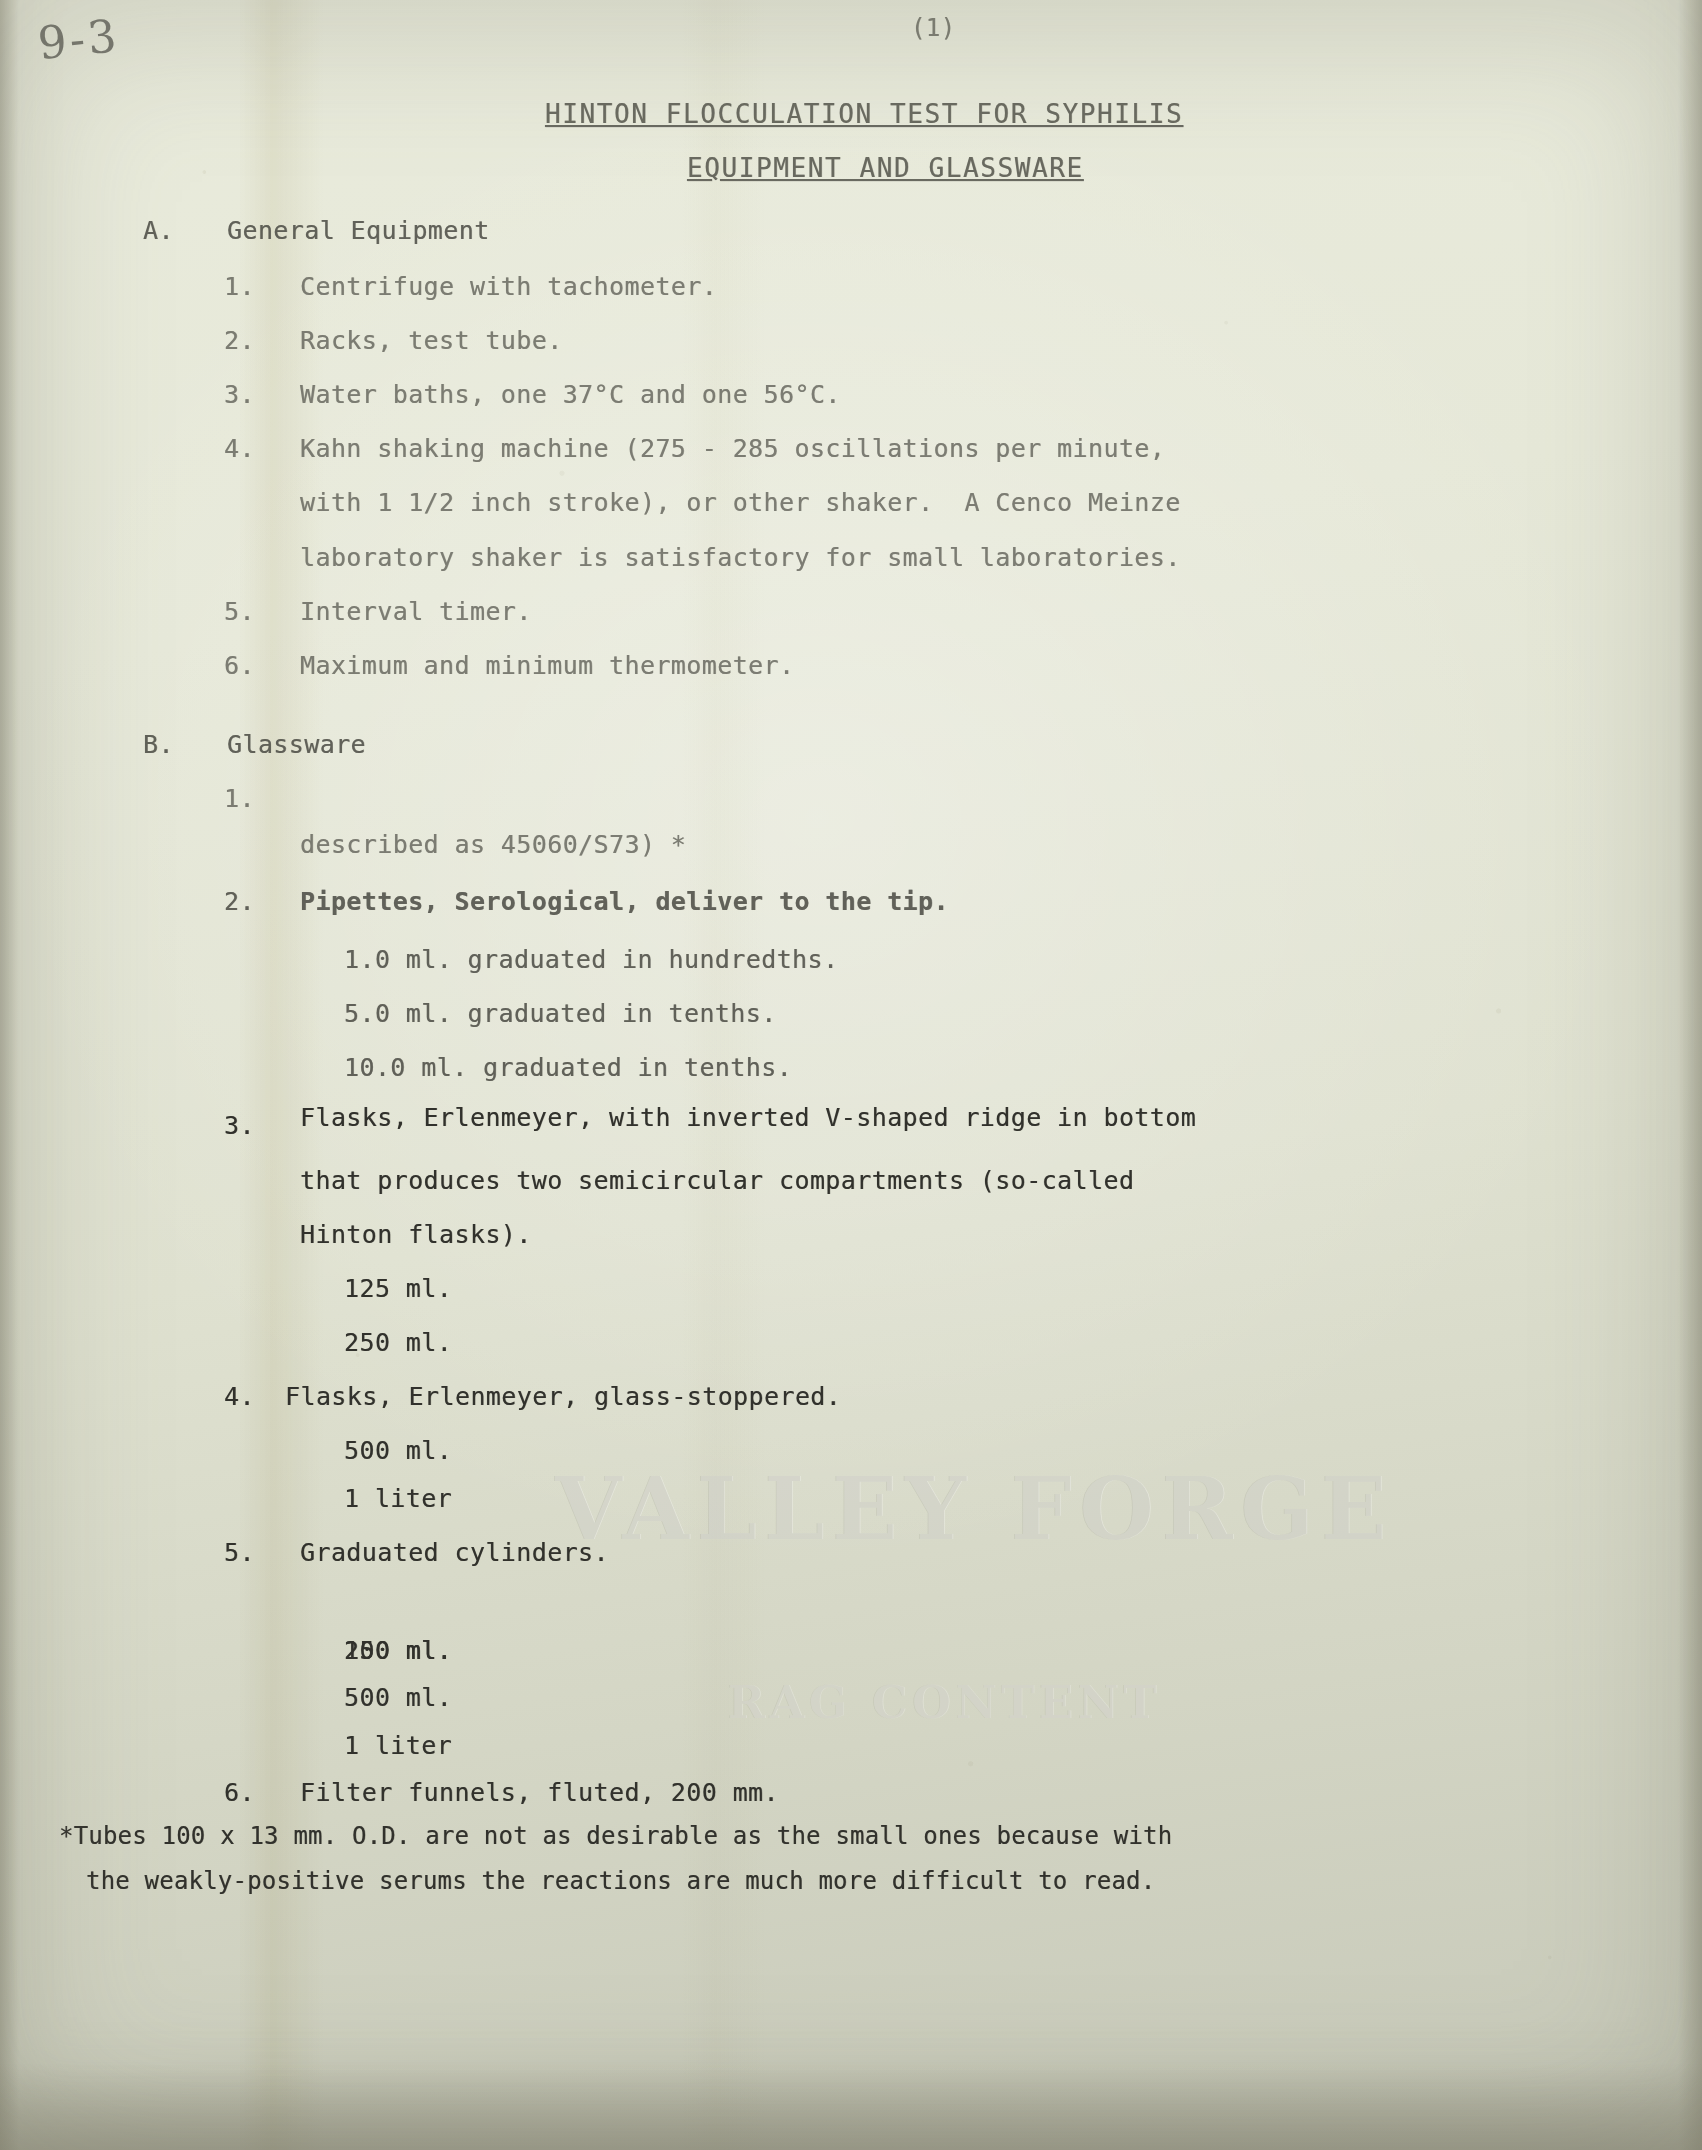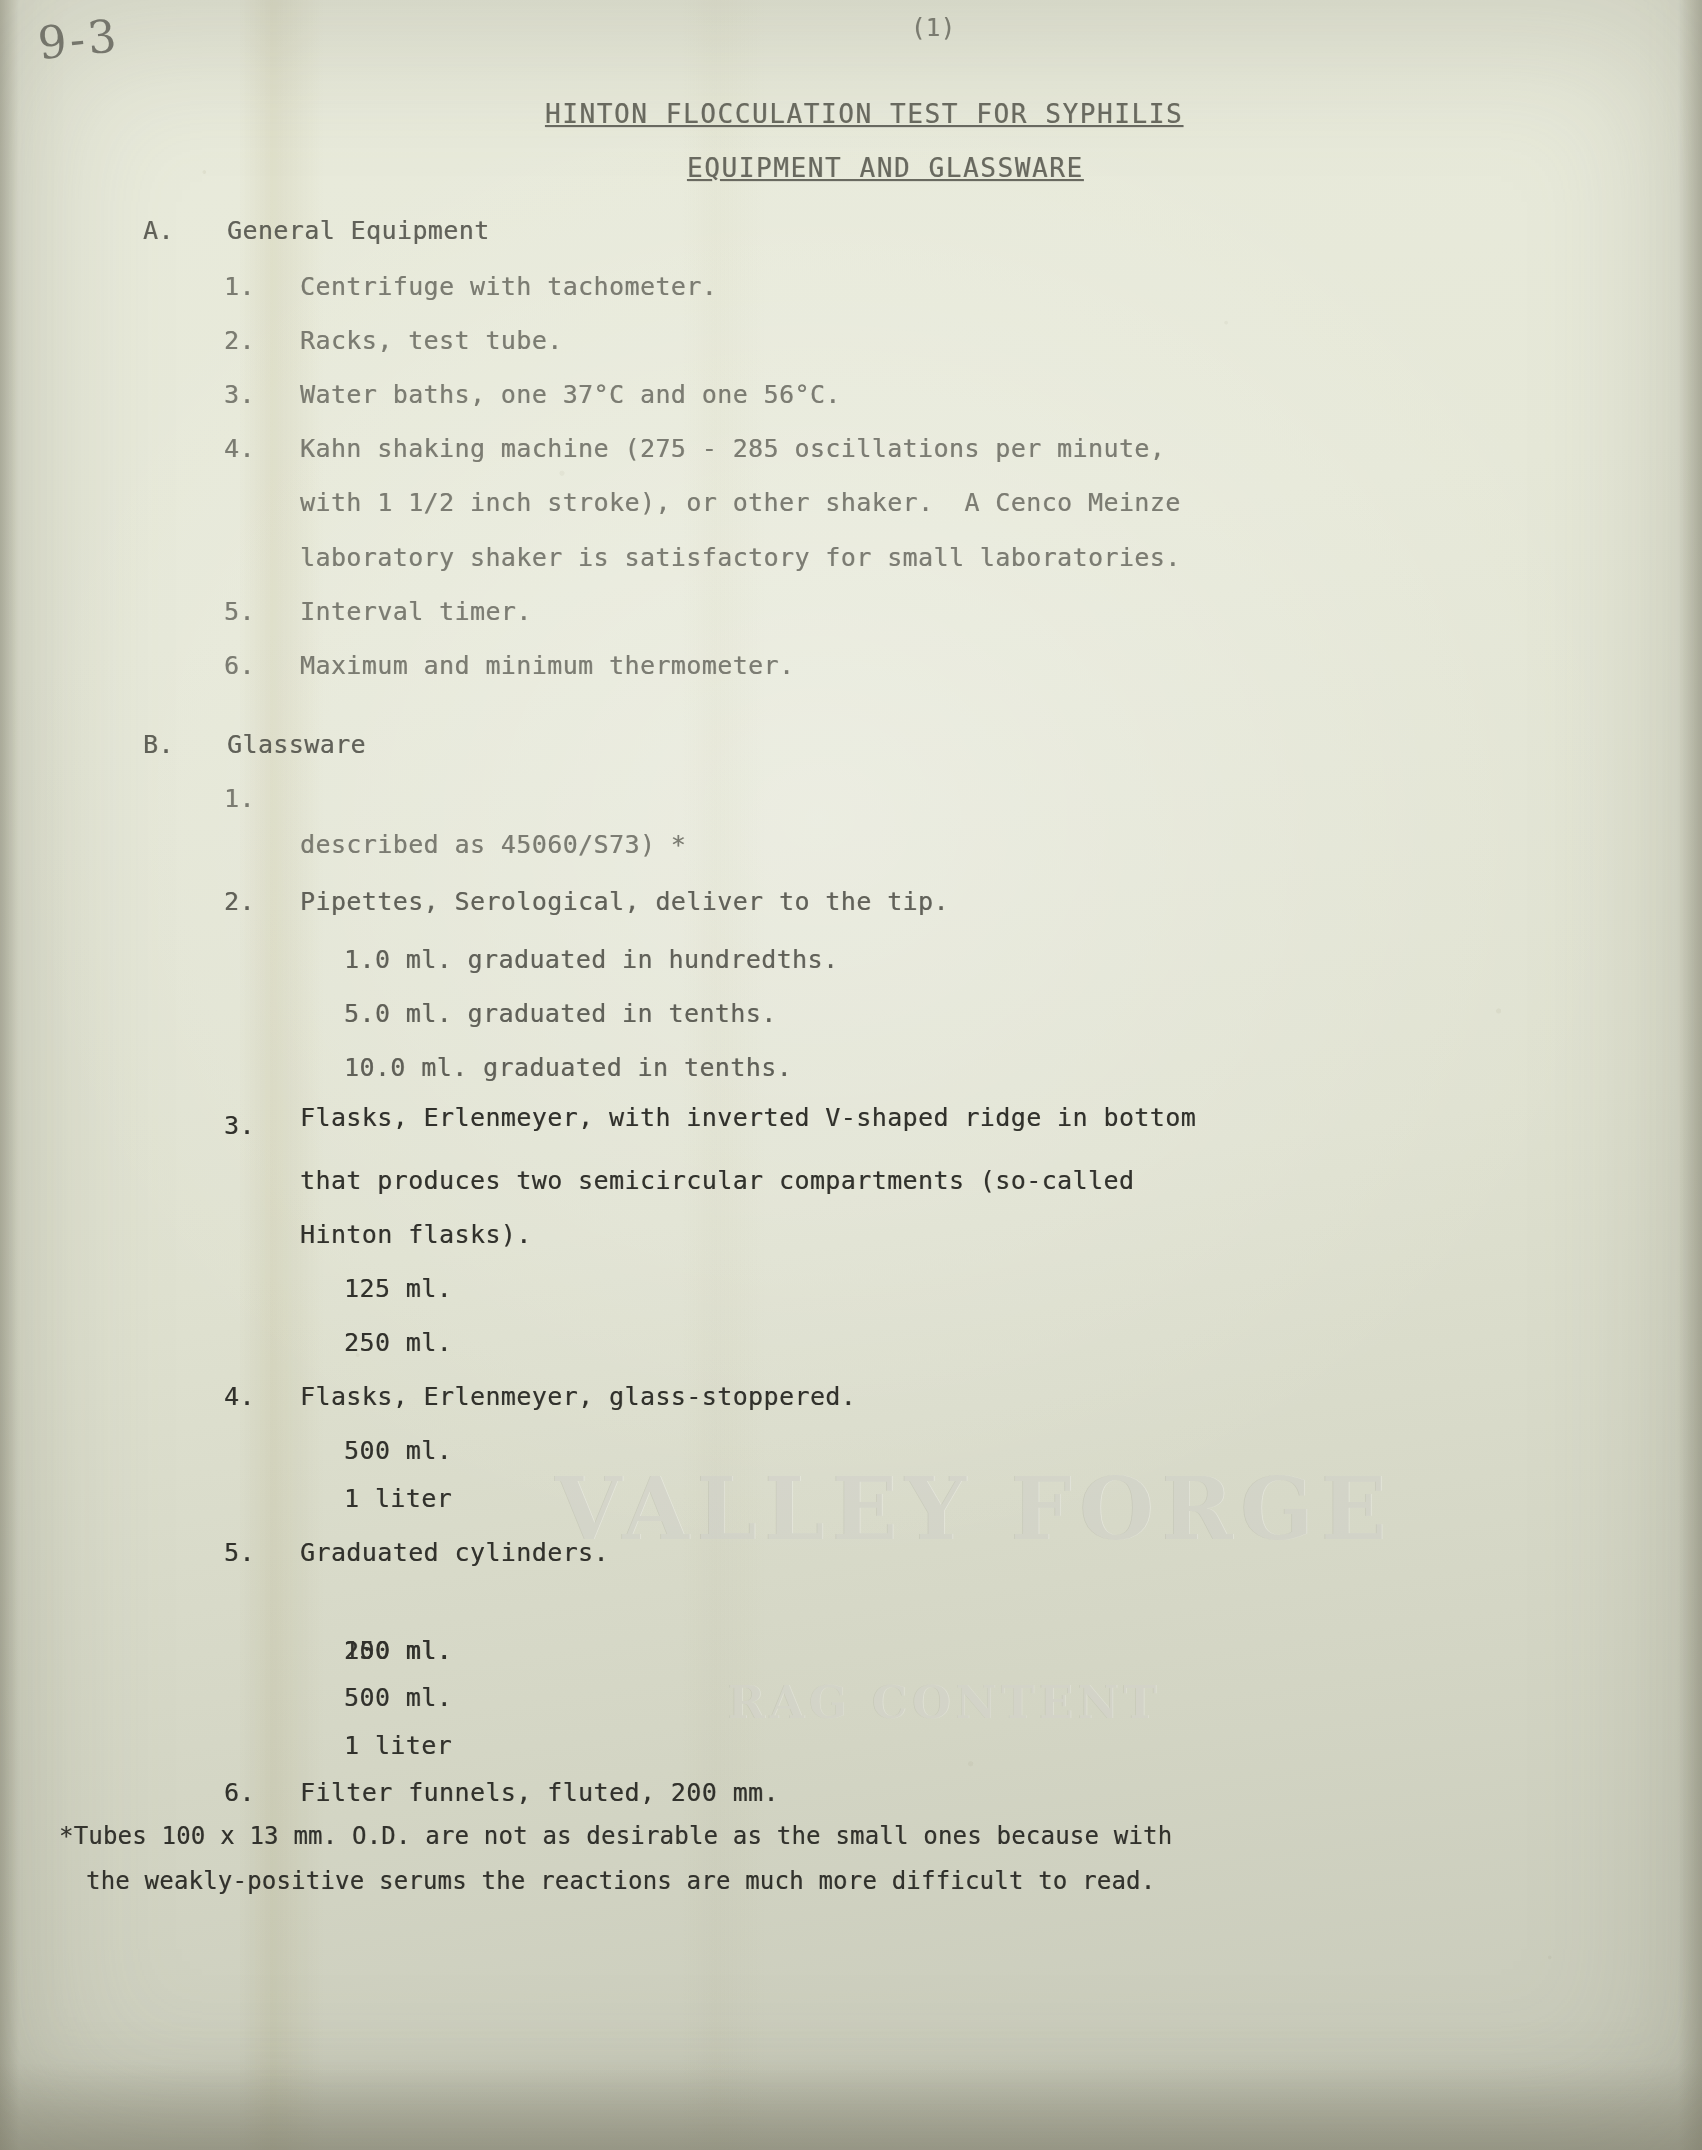--- a/index.html
+++ b/index.html
@@ -209,34 +209,34 @@
     <div class="t fade2" style="left:224px; top:653px;">6.</div>
     <div class="t fade2" style="left:300px; top:653px;">Maximum and minimum thermometer.</div>
 
     <div class="t fade1" style="left:143px; top:732px;">B.</div>
     <div class="t fade1" style="left:227px; top:732px;">Glassware</div>
 
     <div class="t fade2" style="left:224px; top:786px;">1.</div>
     <div class="t fade2" style="left:300px; top:832px;">described as 45060/S73) *</div>
 
     <div class="t fade1" style="left:224px; top:889px;">2.</div>
-    <div class="t fade1" style="left:300px; top:889px;">Pipettes, Serological, deliver to the tip.</div>
+    <div class="t fade1" style="left:300px; top:889px;font-weight:bold;">Pipettes, Serological, deliver to the tip.</div>
     <div class="t fade1" style="left:344px; top:947px;">1.0 ml. graduated in hundredths.</div>
     <div class="t fade1" style="left:344px; top:1001px;">5.0 ml. graduated in tenths.</div>
     <div class="t fade1" style="left:344px; top:1055px;">10.0 ml. graduated in tenths.</div>
 
     <div class="t" style="left:224px; top:1113px;">3.</div>
     <div class="t" style="left:300px; top:1105px;">Flasks, Erlenmeyer, with inverted V-shaped ridge in bottom</div>
     <div class="t" style="left:300px; top:1168px;">that produces two semicircular compartments (so-called</div>
     <div class="t" style="left:300px; top:1222px;">Hinton flasks).</div>
     <div class="t" style="left:344px; top:1276px;">125 ml.</div>
     <div class="t" style="left:344px; top:1330px;">250 ml.</div>
 
     <div class="t" style="left:224px; top:1384px;">4.</div>
-    <div class="t" style="left:300px; top:1384px;text-align:right;">Flasks, Erlenmeyer, glass-stoppered.</div>
+    <div class="t" style="left:285px; top:1384px;text-align:right;">Flasks, Erlenmeyer, glass-stoppered.</div>
     <div class="t" style="left:344px; top:1438px;">500 ml.</div>
     <div class="t" style="left:344px; top:1486px;">1 liter</div>
 
     <div class="t" style="left:224px; top:1540px;">5.</div>
     <div class="t" style="left:300px; top:1540px;">Graduated cylinders.</div>
     <div class="t" style="left:344px; top:1590px;margin-top:48px;">100 ml.</div>
     <div class="t" style="left:344px; top:1638px;">250 ml.</div>
     <div class="t" style="left:344px; top:1685px;">500 ml.</div>
     <div class="t" style="left:344px; top:1733px;">1 liter</div>
 

